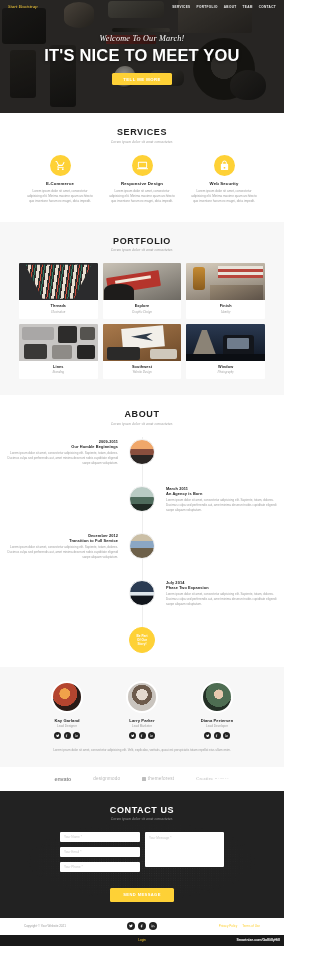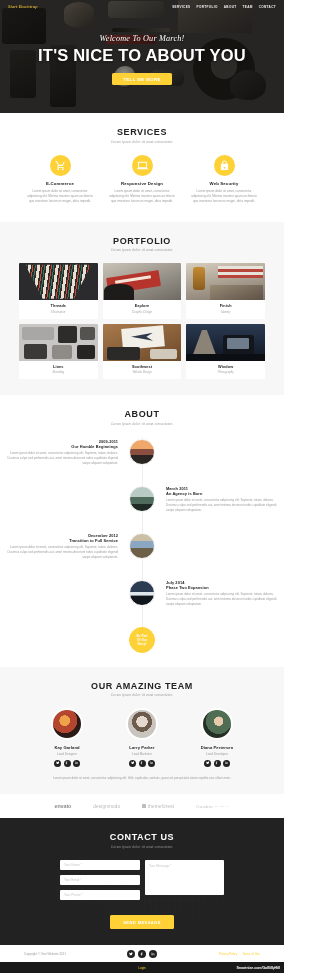--- a/index.html
+++ b/index.html
@@ -269,21 +269,21 @@
         <a href="#">Services</a>
         <a href="#">Portfolio</a>
         <a href="#">About</a>
         <a href="#">Team</a>
         <a href="#">Contact</a>
       </div>
     </div>
 
     <div class="hero-inner">
       <div class="hero-script">Welcome To Our March!</div>
-      <div class="hero-title">IT'S NICE TO ABOUT YOU</div>
+      <div class="hero-title">IT'S NICE TO MEET YOU</div>
       <button class="hero-btn">Tell Me More</button>
     </div>
   </div>
 
   <div class="section services">
     <div class="sec-head">
       <div class="sec-title">SERVICES</div>
       <div class="sec-sub">Lorem ipsum dolor sit amet consectetur.</div>
     </div>
     <div class="svc-row">
@@ -449,24 +449,20 @@
 
       <div class="tl-end">
         <span>Be Part</span>
         <span>Of Our</span>
         <span>Story!</span>
       </div>
     </div>
   </div>
 
   <div class="section team">
-    <div class="sec-head">
-      <div class="sec-title">OUR AMAZING TEAM</div>
-      <div class="sec-sub">Lorem ipsum dolor sit amet consectetur.</div>
-    </div>
     <div class="team-row">
 
       <div class="tm">
         <div class="tm-av" style="background:radial-gradient(circle at 42% 38%,#f0a24a 0 22%,#b4452f 23% 52%,#2b1b16 53% 100%);"></div>
         <div class="tm-name">Kay Garland</div>
         <div class="tm-role">Lead Designer</div>
         <div class="soc">
           <i>
               <svg viewBox="0 0 24 24">
                 <path d="M23 5a9 9 0 01-2.6.7A4.5 4.5 0 0022.4 3a9 9 0 01-2.9 1.1 4.5 4.5 0 00-7.7 4.1A12.8 12.8 0 012 3.2a4.5 4.5 0 001.4 6 4.4 4.4 0 01-2-.6 4.5 4.5 0 003.6 4.4 4.5 4.5 0 01-2 .1 4.5 4.5 0 004.2 3.1A9 9 0 011 18.5 12.7 12.7 0 007.9 20c8.3 0 12.8-6.9 12.8-12.8v-.6A9 9 0 0023 5z"></path>

